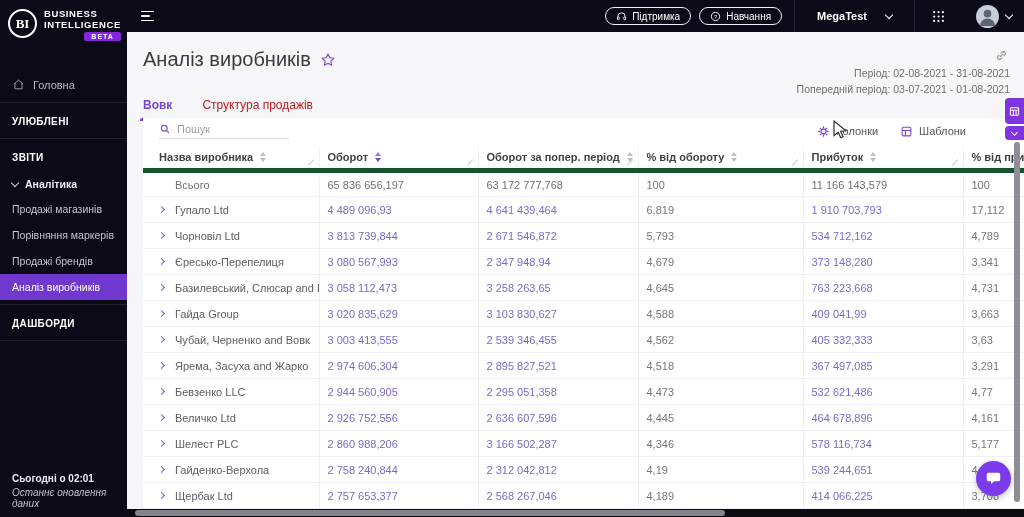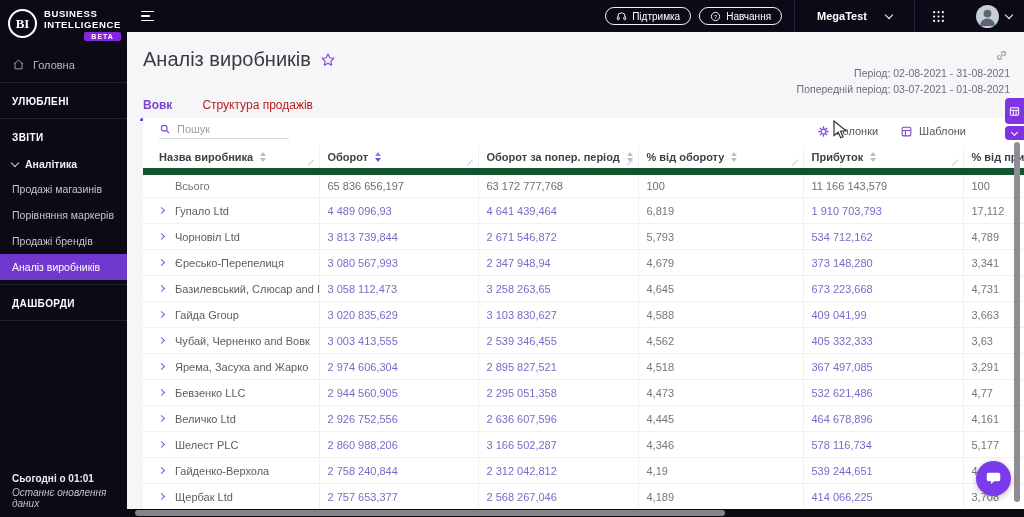--- a/index.html
+++ b/index.html
@@ -7,21 +7,21 @@
   body { font-family:"Liberation Sans","DejaVu Sans",sans-serif; position:relative; background:#f6f6f9; }
 
   
   .sidebar { position:absolute; left:0; top:0; width:127px; height:517px; background:#0d0a18; color:#c4c4cc; z-index:5; }
   .logo { display:flex; align-items:flex-start; gap:7px; padding:8px 8px 10px 8px; cursor:pointer; }
   .logo-circle { width:29px; height:29px; border:2px solid #fff; border-radius:50%; display:flex; align-items:center; justify-content:center;
                  color:#fff; font-family:"Liberation Serif","DejaVu Serif",serif; font-size:13px; font-weight:bold; flex:none; margin-top:1px;}
   .logo-text { display:flex; flex-direction:column; }
   .lt { color:#fff; font-size:9.5px; font-weight:bold; letter-spacing:.6px; line-height:11px; }
   .beta { background:#8426e0; color:#fff; font-size:7px; font-weight:bold; letter-spacing:1px; padding:1px 7px; border-radius:2px; align-self:flex-end; margin-top:2px; }
-  .side-row { display:flex; align-items:center; gap:8px; padding:7px 12px; font-size:11px; color:#b9b9c1; cursor:pointer; }
+  .side-row { display:flex; align-items:center; gap:8px; padding:7px 12px; font-size:11px; color:#b9b9c1; cursor:pointer;margin-top:20px; }
   .divider { border-top:1px solid #232030; margin:4px 0; }
   .section-h { font-size:10px; font-weight:bold; color:#fff; letter-spacing:.4px; padding:9px 12px 7px 12px; cursor:pointer; }
   .group-row { display:flex; align-items:center; gap:7px; padding:8px 12px 6px 12px; font-size:10.5px; font-weight:bold; color:#ececf2; cursor:pointer; }
   .cv-down { width:6px; height:6px; border-right:1.5px solid #d0d0d8; border-bottom:1.5px solid #d0d0d8; transform:rotate(45deg); margin-top:-3px; flex:none;}
   .nav-link { padding:7px 12px; font-size:10.5px; color:#c4c4cc; cursor:pointer; white-space:nowrap; }
   .nav-link.active { background:#7138cf; color:#fff; }
   .side-status { position:absolute; left:12px; bottom:8px; }
   .st1 { font-size:10px; font-weight:bold; color:#ececf2; margin-bottom:3px;}
   .st2 { font-size:10px; font-style:italic; color:#c2c2ca; }
 
@@ -56,21 +56,21 @@
   .search-box { position:absolute; left:16px; top:5px; width:130px; display:flex; align-items:center; gap:6px; border-bottom:1px solid #d8d8df; padding-bottom:3px; }
   .search-box input { border:none; outline:none; background:transparent; font-size:11px; width:104px; color:#4a4a52; font-family:inherit; }
   .search-box input::placeholder { color:#9d9da4; }
   .tb-actions { position:absolute; right:14px; top:6px; display:flex; align-items:center; }
   .act-btn { display:flex; align-items:center; gap:6px; font-size:11px; color:#55555c; cursor:pointer; }
   .act-btn + .act-btn { margin-left:22px; }
   .dl-btn { margin-left:38px; cursor:pointer; display:flex; }
 
   table { border-collapse:collapse; table-layout:fixed; width:886px; font-size:11px; }
   th { position:relative; text-align:left; font-weight:bold; color:#3f3f46; padding:5px 8px; height:22px;
-       border-bottom:7px solid #14532d; border-right:1px solid #f0f0f4; white-space:nowrap; overflow:hidden; cursor:pointer; }
+       border-bottom:5px solid #14532d; border-right:1px solid #f0f0f4; white-space:nowrap; overflow:hidden; cursor:pointer; }
   th:last-child { border-right:none; }
   td { padding:0 8px; height:26px; border-bottom:1px solid #f1f1f5; border-right:1px solid #f0f0f4; white-space:nowrap; overflow:hidden; }
   td:last-child { border-right:none; }
   th:first-child, td:first-child { padding-left:16px; }
   .th-in { display:flex; align-items:center; }
   .sort { display:inline-flex; flex-direction:column; gap:2px; margin-left:7px; flex:none; }
   .sort i { width:0; height:0; border-left:3px solid transparent; border-right:3px solid transparent; }
   .sort .up { border-bottom:4px solid #bcbcc4; }
   .sort .dn { border-top:4px solid #bcbcc4; }
   .sort.active .up { border-bottom-color:#9a74e0; }
@@ -131,21 +131,21 @@
   <div class="nav-link">Продажі магазинів</div>
   <div class="nav-link">Порівняння маркерів</div>
   <div class="nav-link">Продажі брендів</div>
   <div class="nav-link active">Аналіз виробників</div>
 
   <div class="divider"></div>
   <div class="section-h">ДАШБОРДИ</div>
   <div class="divider"></div>
 
   <div class="side-status">
-    <div class="st1">Сьогодні о 01:01</div>
+    <div class="st1">Сьогодні о 02:01</div>
     <div class="st2">Останнє оновлення даних</div>
   </div>
 </aside>
 
 <header class="topbar">
   <div class="hamburger">
       <i></i>
       <i></i>
       <i></i>
     </div>
@@ -377,21 +377,21 @@
   <tr class="data-row">
     <td>
               <div class="cell-name">
                 <span class="chev"></span>
                 <span>Базилевський, Слюсар and Романенко</span>
               </div>
             </td>
     <td class="money">3 058 112,473</td>
     <td class="money">3 258 263,65</td>
     <td class="pct">4,645</td>
-    <td class="money">673 223,668</td>
+    <td class="money">763 223,668</td>
     <td class="pct">4,731</td>
   </tr>
 
   <tr class="data-row">
     <td>
               <div class="cell-name">
                 <span class="chev"></span>
                 <span>Гайда Group</span>
               </div>
             </td>

